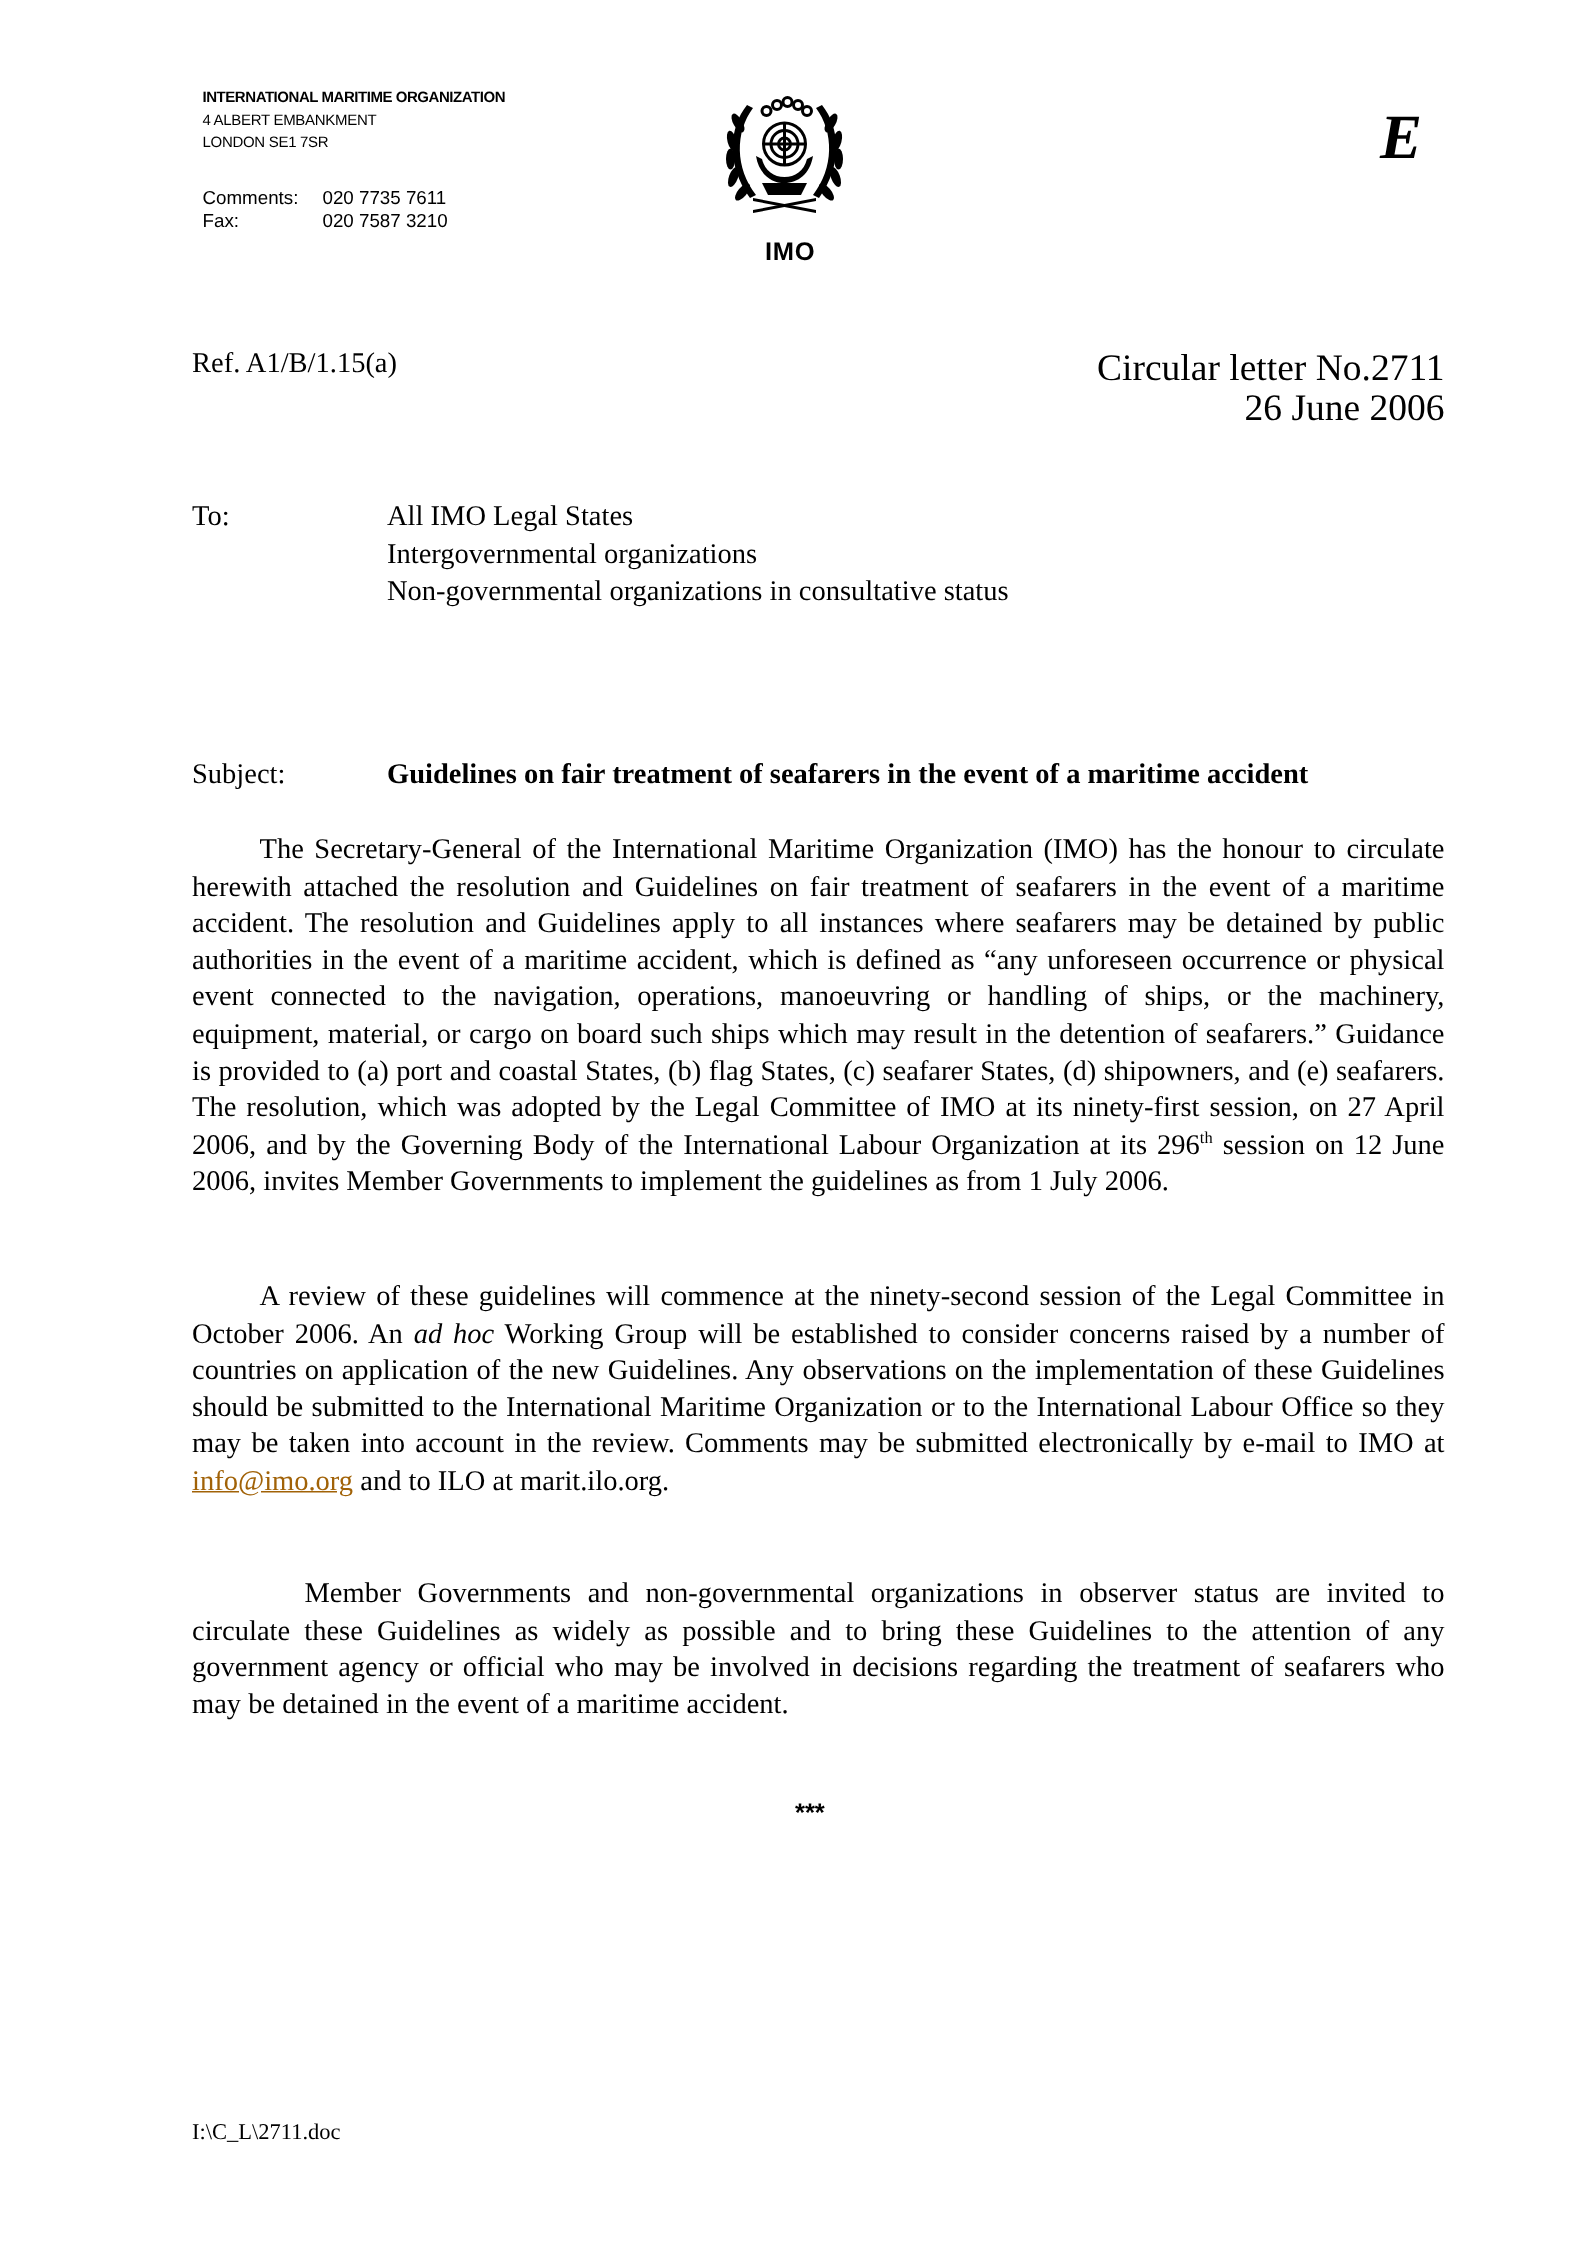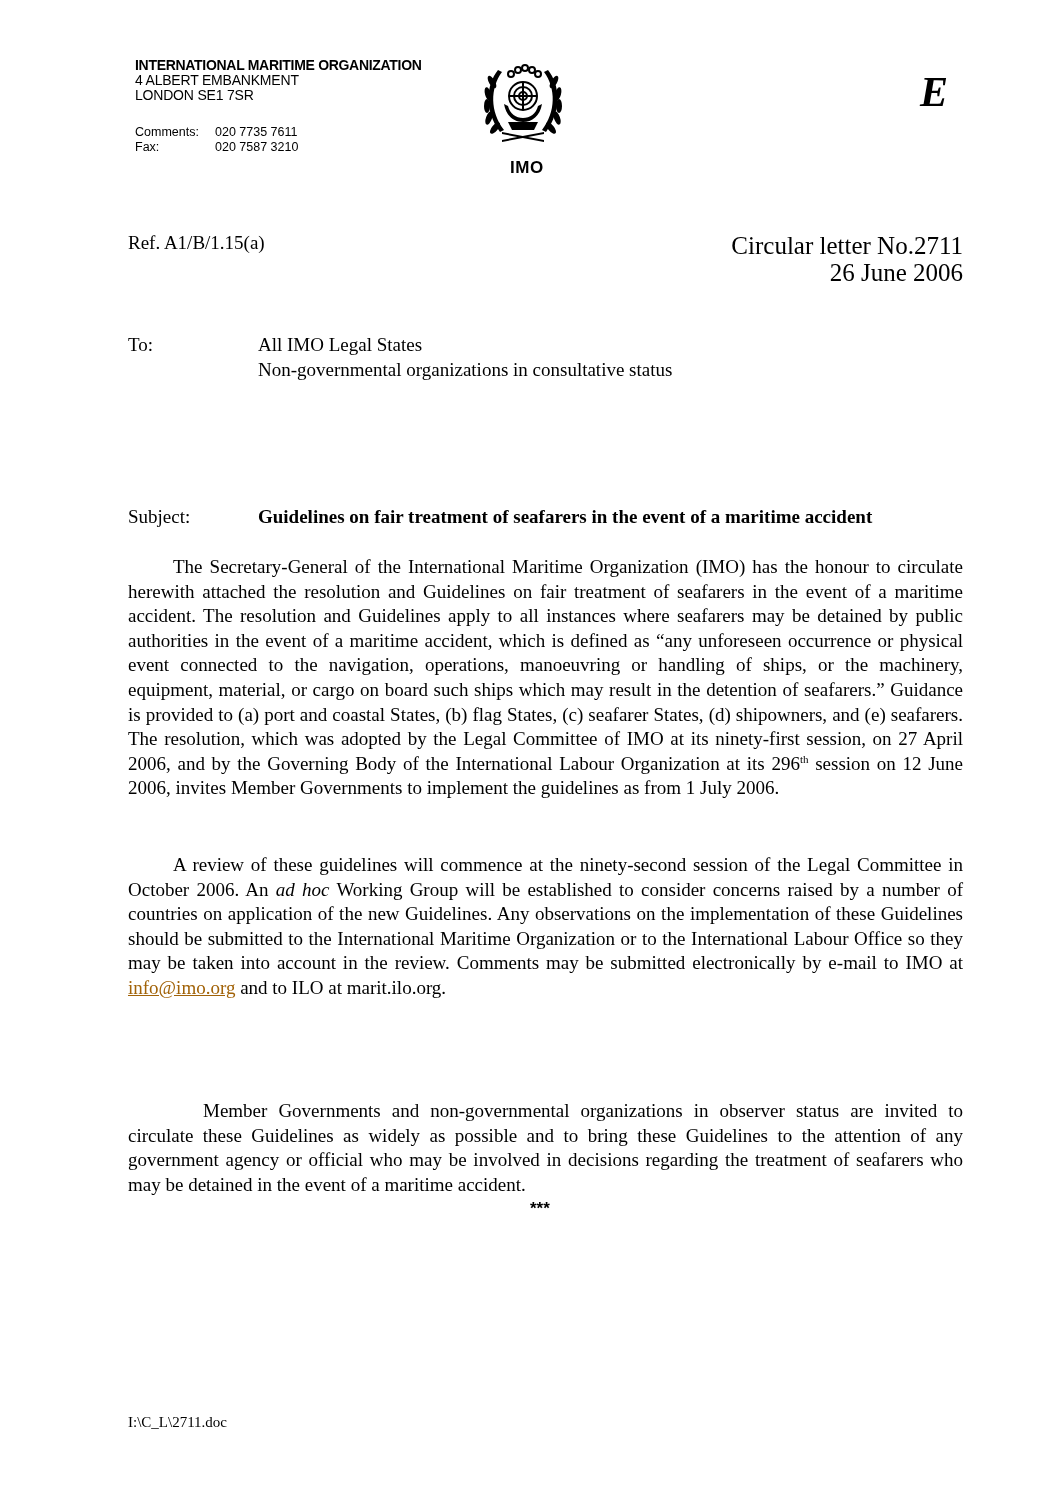--- a/index.html
+++ b/index.html
@@ -1,20 +1,20 @@
 <!DOCTYPE html>
 <html><head>
   <meta charset="utf-8">
   <style>
     html, body { margin: 0; padding: 0; background: #ffffff; }
     body { width: 1058px; height: 1497px; position: relative; overflow: hidden; color: #000; }
     .sans { font-family: "Liberation Sans", "DejaVu Sans", sans-serif; }
     .serif { font-family: "Liberation Serif", "DejaVu Serif", serif; }
 
-    .org-block { position: absolute; left: 135px; top: 58px; font-size: 14px; line-height: 15px; }
+    .org-block { position: absolute; left: 135px; top: 58px; font-size: 10px; line-height: 15px; }
     .org-name { font-weight: bold; letter-spacing: -0.3px; }
     .org-line { letter-spacing: -0.2px; }
     .contact { position: absolute; left: 135px; top: 125px; font-size: 12.5px; line-height: 15px; }
     .contact-row { display: flex; }
     .contact-label { width: 80px; }
 
     .logo { position: absolute; left: 478px; top: 60px; width: 90px; height: 90px; }
     .logo-text { position: absolute; left: 510px; top: 158px; font-size: 17px; font-weight: bold; letter-spacing: 0.5px; }
 
     .lang-mark { position: absolute; left: 920px; top: 68px; font-size: 42px; font-weight: bold; font-style: italic; }
@@ -28,21 +28,21 @@
 
     .subject { position: absolute; left: 128px; top: 506px; font-size: 19px; white-space: nowrap; }
     .subject-label { position: absolute; left: 0; }
     .subject-text { position: absolute; left: 130px; font-weight: bold; }
 
     .para { position: absolute; left: 128px; width: 835px; font-size: 19px; line-height: 24.6px; text-align: justify; }
     .para .indent { display: inline-block; width: 45px; }
     .para .indent2 { display: inline-block; width: 75px; }
     .p1 { top: 555px; }
     .p2 { top: 853px; }
-    .p3 { top: 1051px; margin-top: 48px; }
+    .p3 { top: 1051px; }
     sup { font-size: 11px; line-height: 0; }
     a.email { color: #a16207; text-decoration: underline; }
 
     .stars { position: absolute; left: 530px; top: 1199px; font-size: 17px; font-weight: bold; }
     .footer { position: absolute; left: 128px; top: 1414px; font-size: 15px; }
   </style>
 </head>
 <body>
 
 <div class="org-block sans">
@@ -111,20 +111,21 @@
 <div class="ref serif">Ref. A1/B/1.15(a)</div>
 <div class="circular serif">
   <div>Circular letter No.2711</div>
   <div>26 June 2006</div>
 </div>
 
 <div class="to-block serif">
   <div class="to-label">To:</div>
   <div class="recipients">
     <div>All IMO Legal States</div>
+    <div>Intergovernmental organizations</div>
     <div>Non-governmental organizations in consultative status</div>
   </div>
 </div>
 
 <div class="subject serif">
   <span class="subject-label">Subject:</span>
   <span class="subject-text">Guidelines on fair treatment of seafarers in the event of a maritime accident</span>
 </div>
 
 <div class="para p1 serif"><span class="indent"></span><span>The Secretary-General of the International Maritime Organization (IMO) has the honour to circulate herewith attached the resolution and Guidelines on fair treatment of seafarers in the event of a maritime accident.  The resolution and Guidelines apply to all instances where seafarers may be detained by public authorities in the event of a maritime accident, which is defined as “any unforeseen occurrence or physical event connected to the navigation, operations, manoeuvring or handling of ships, or the machinery, equipment, material, or cargo on board such ships which may result in the detention of seafarers.”  Guidance is provided to (a) port and coastal States, (b) flag States, (c) seafarer States, (d) shipowners, and (e) seafarers.  The resolution, which was adopted by the Legal Committee of IMO at its ninety-first session, on 27 April 2006, and by the Governing Body of the International Labour Organization at its 296</span><sup>th</sup><span> session on 12 June 2006, invites Member Governments to implement the guidelines as from 1 July 2006.</span></div>

